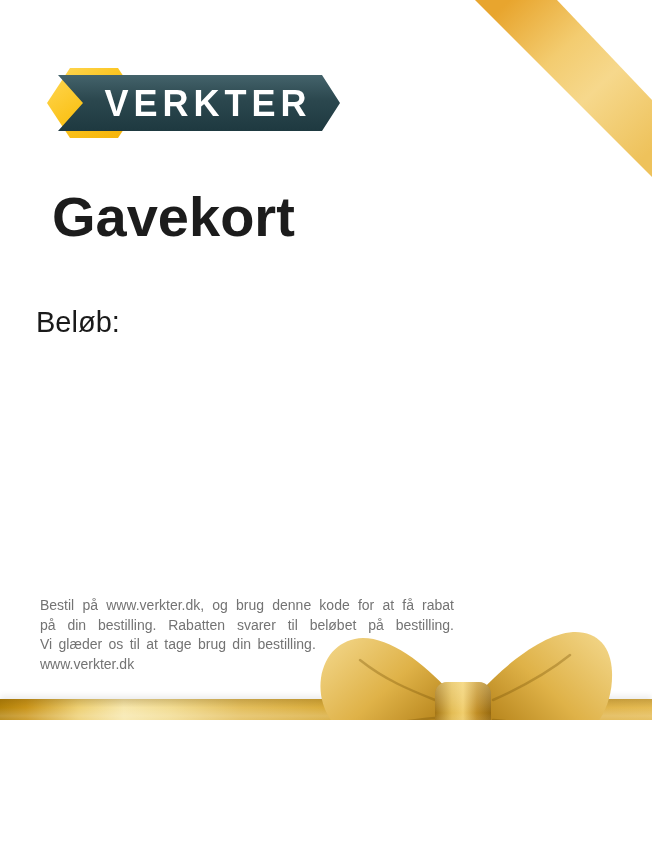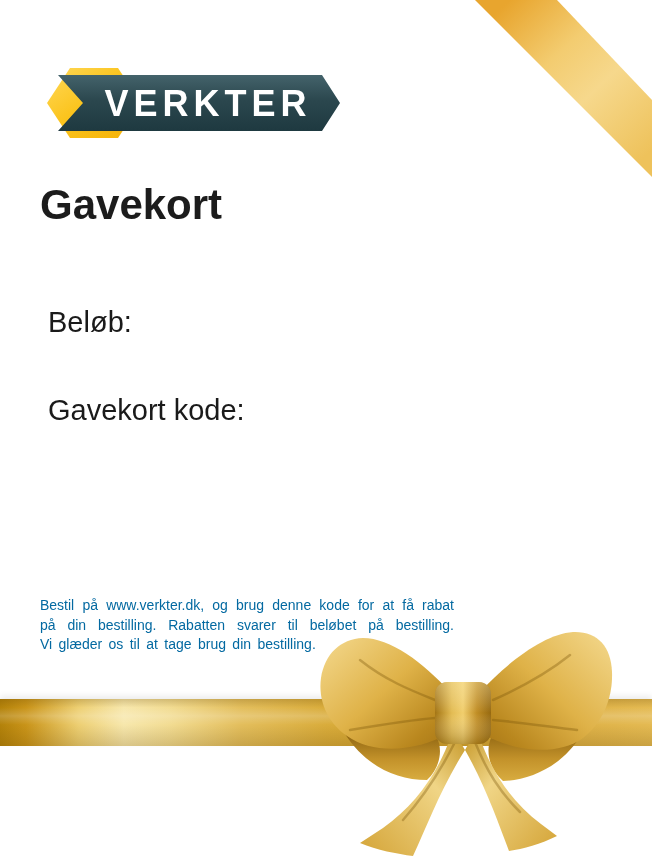--- a/index.html
+++ b/index.html
@@ -1,49 +1,49 @@
 <!DOCTYPE html>
 <html><head>
 <meta charset="utf-8">
 <style>
   html,body{margin:0;padding:0;background:#fff;}
   .page{
     position:relative;
-    width:652px;height:860px;
+    width:652px;height:720px;
     background:#ffffff;
     overflow:hidden;
     font-family:"Liberation Sans", sans-serif;
   }
   
   .corner-ribbon{position:absolute;top:0;left:420px;width:232px;height:232px;}
   
   .logo{position:absolute;top:60px;left:40px;width:310px;height:85px;}
   .logo svg{display:block;}
   .logo-text{
     font-family:"Liberation Sans", sans-serif;
     font-weight:bold;
     letter-spacing:5px;
   }
   
   .title{
-    position:absolute;top:184px;left:40px;margin:0;
-    font-size:42px;line-height:42px;font-weight:bold;
+    position:absolute;top:184px;left:40px;margin:12px;
+    font-size:56px;line-height:42px;font-weight:bold;
     color:#1c1c1c;letter-spacing:0;
   }
   .field-label{
-    position:absolute;left:48px;
+    position:absolute;left:36px;
     font-size:29px;line-height:32px;font-weight:400;
     color:#1a1a1a;
   }
   .label-amount{top:306px;}
   .label-code{top:394px;}
   
   .footer{
     position:absolute;top:596px;left:40px;width:414px;
-    font-size:14px;line-height:19.5px;color:#0369a1;
+    font-size:14px;line-height:19.5px;color:#737373;
     word-spacing:2.5px;
   }
   .footer .fl{white-space:nowrap;}
   .footer .fl.just{white-space:normal;text-align:justify;text-align-last:justify;}
   
   .ribbon-band{
     position:absolute;top:699px;left:0;width:652px;height:47px;
     background:linear-gradient(90deg,
       #B3820A 0%, #C99419 4%, #EDCF72 12%, #F7E7AC 19%, #F2DC92 26%,
       #E3BE5C 37%, #D9AC3B 50%, #D3A32E 62%, #D7A836 74%,
@@ -92,26 +92,26 @@
         </linearGradient>
       </defs>
       <polygon points="7,43 30,8 78,8 101,43 78,78 30,78" fill="url(#gHex)"></polygon>
       <polygon points="18,15 282,15 300,43 282,71 18,71 43,43" fill="url(#gBanner)"></polygon>
       <text class="logo-text" x="168" y="56" font-size="36" fill="#ffffff" text-anchor="middle">VERKTER</text>
     </svg>
   </div>
 
   <h1 class="title">Gavekort</h1>
   <div class="field-label label-amount">Beløb:</div>
-  <div class="field-label label-code">Gavekort kode:</div>
 
   <div class="footer">
     <div class="fl just">Bestil på www.verkter.dk, og brug denne kode for at få rabat</div>
     <div class="fl just">på din bestilling. Rabatten svarer til beløbet på bestilling.</div>
     <div class="fl">Vi glæder os til at tage brug din bestilling.</div>
+    <div class="fl">www.verkter.dk</div>
   </div>
 
   <div class="ribbon-band"></div>
 
   <svg class="bow" viewBox="0 0 300 230" xmlns="http://www.w3.org/2000/svg">
     <defs>
       <linearGradient id="gLoopL" x1="0" y1="0" x2="1" y2="0.9">
         <stop offset="0" stop-color="#F4D98E"></stop>
         <stop offset="0.5" stop-color="#DFB248"></stop>
         <stop offset="0.85" stop-color="#B9871E"></stop>

